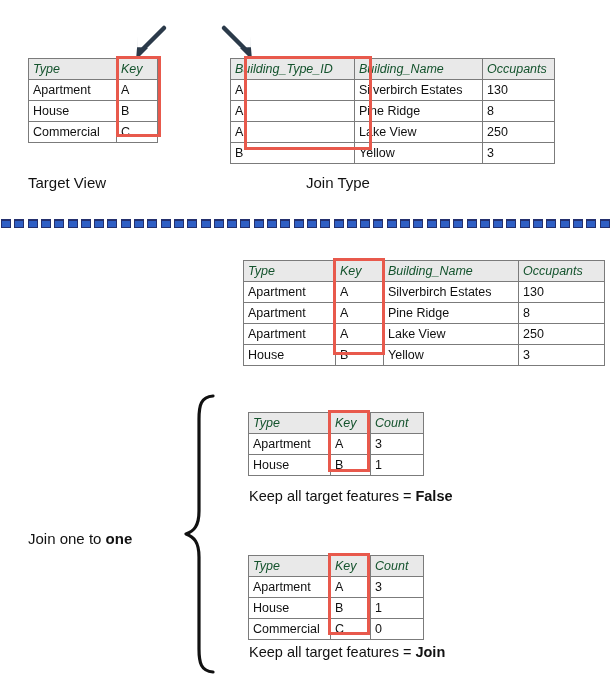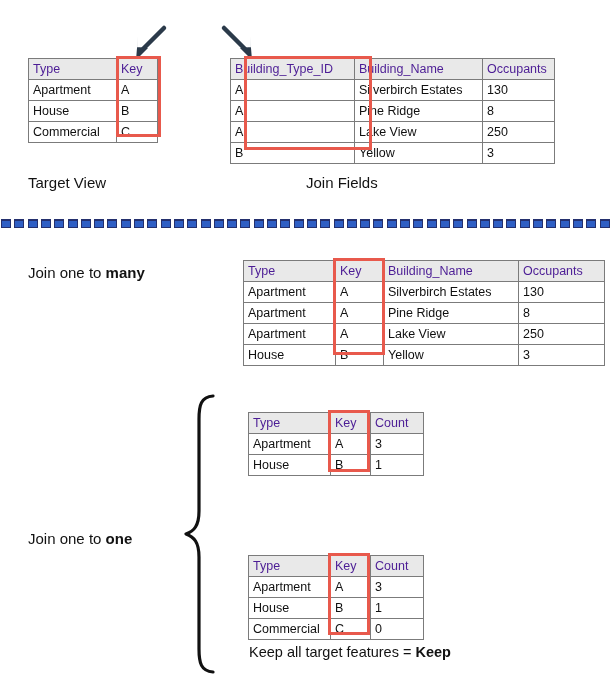--- a/index.html
+++ b/index.html
@@ -61,21 +61,22 @@
     text-align: left;
     padding: 1px 4px 2px 4px;
     font-weight: normal;
     height: 17px;
     vertical-align: middle;
     white-space: nowrap;
     overflow: hidden;
   }
   table.grid th {
     background: #e9e9e9;
-    color: #4c1d95;
+    color: #14532d;
+    font-style: italic;
   }
 
   
   .redbox {
     position: absolute;
     border: 3px solid #e8594c;
     box-sizing: border-box;
     pointer-events: none;
     background: transparent;
   }
@@ -182,21 +183,21 @@
       <tr>
         <td>B</td>
         <td>Yellow</td>
         <td>3</td>
       </tr>
     </tbody>
   </table>
   <div class="redbox" style="left:244px; top:56px; width:128px; height:94px;"></div>
 
   <div class="label" style="left:28px; top:175px; font-size:15px;">Target View</div>
-  <div class="label" style="left:306px; top:175px; font-size:15px;">Join Fields</div>
+  <div class="label" style="left:306px; top:175px; font-size:15px;">Join Type</div>
 
   <div class="divider" id="divider">
       <div class="seg" style="left: 1px; width: 10px;"></div>
       <div class="seg" style="left: 14px; width: 10px;"></div>
       <div class="seg" style="left: 28px; width: 10px;"></div>
       <div class="seg" style="left: 41px; width: 10px;"></div>
       <div class="seg" style="left: 54px; width: 10px;"></div>
       <div class="seg" style="left: 68px; width: 10px;"></div>
       <div class="seg" style="left: 81px; width: 10px;"></div>
       <div class="seg" style="left: 94px; width: 10px;"></div>
@@ -233,23 +234,20 @@
       <div class="seg" style="left: 506px; width: 10px;"></div>
       <div class="seg" style="left: 520px; width: 10px;"></div>
       <div class="seg" style="left: 533px; width: 10px;"></div>
       <div class="seg" style="left: 546px; width: 10px;"></div>
       <div class="seg" style="left: 560px; width: 10px;"></div>
       <div class="seg" style="left: 573px; width: 10px;"></div>
       <div class="seg" style="left: 586px; width: 10px;"></div>
       <div class="seg" style="left: 600px; width: 10px;"></div>
     </div>
 
-  <div class="label" style="left:28px; top:265px; font-size:15px;">
-    <span>Join one to </span><b>many</b>
-  </div>
 
   <table class="grid" id="tbl-many" style="left:243px; top:260px; width:361px;">
     <colgroup>
         <col style="width:92px">
         <col style="width:48px">
         <col style="width:135px">
         <col style="width:86px">
       </colgroup>
     <thead>
       <tr>
@@ -317,20 +315,23 @@
       </tr>
       <tr>
         <td>House</td>
         <td>B</td>
         <td>1</td>
       </tr>
     </tbody>
   </table>
   <div class="redbox" style="left:328px; top:410px; width:42px; height:62px;"></div>
 
+  <div class="label" style="left:249px; top:489px; font-size:14.5px;">
+    <span>Keep all target features = </span><b>False</b>
+  </div>
 
   <table class="grid" id="tbl-true" style="left:248px; top:555px; width:175px;">
     <colgroup>
         <col style="width:82px">
         <col style="width:40px">
         <col style="width:53px">
       </colgroup>
     <thead>
       <tr>
         <th>Type</th>
@@ -352,16 +353,16 @@
       <tr>
         <td>Commercial</td>
         <td>C</td>
         <td>0</td>
       </tr>
     </tbody>
   </table>
   <div class="redbox" style="left:328px; top:553px; width:42px; height:82px;"></div>
 
   <div class="label" style="left:249px; top:645px; font-size:14.5px;">
-    <span>Keep all target features = </span><b>Keep</b>
+    <span>Keep all target features = </span><b>Join</b>
   </div>
 
 </div>
 
 </body></html>

